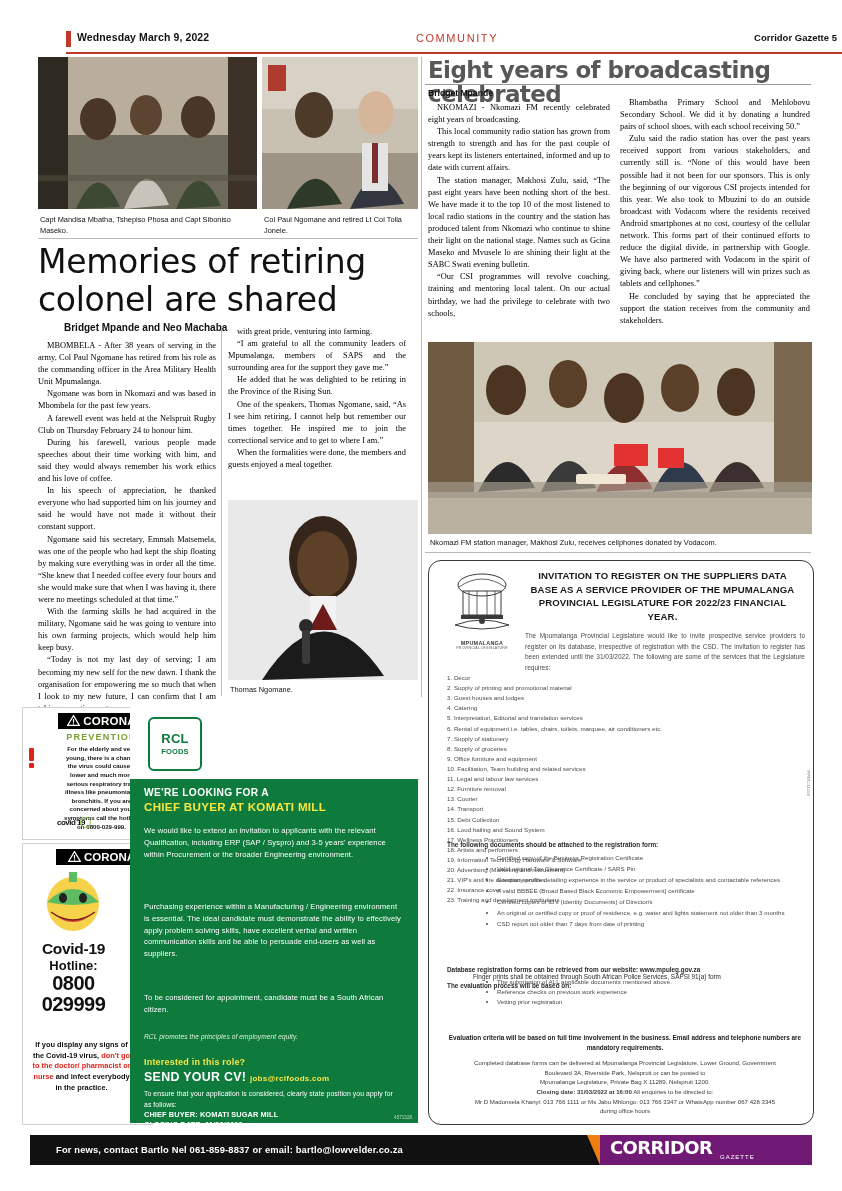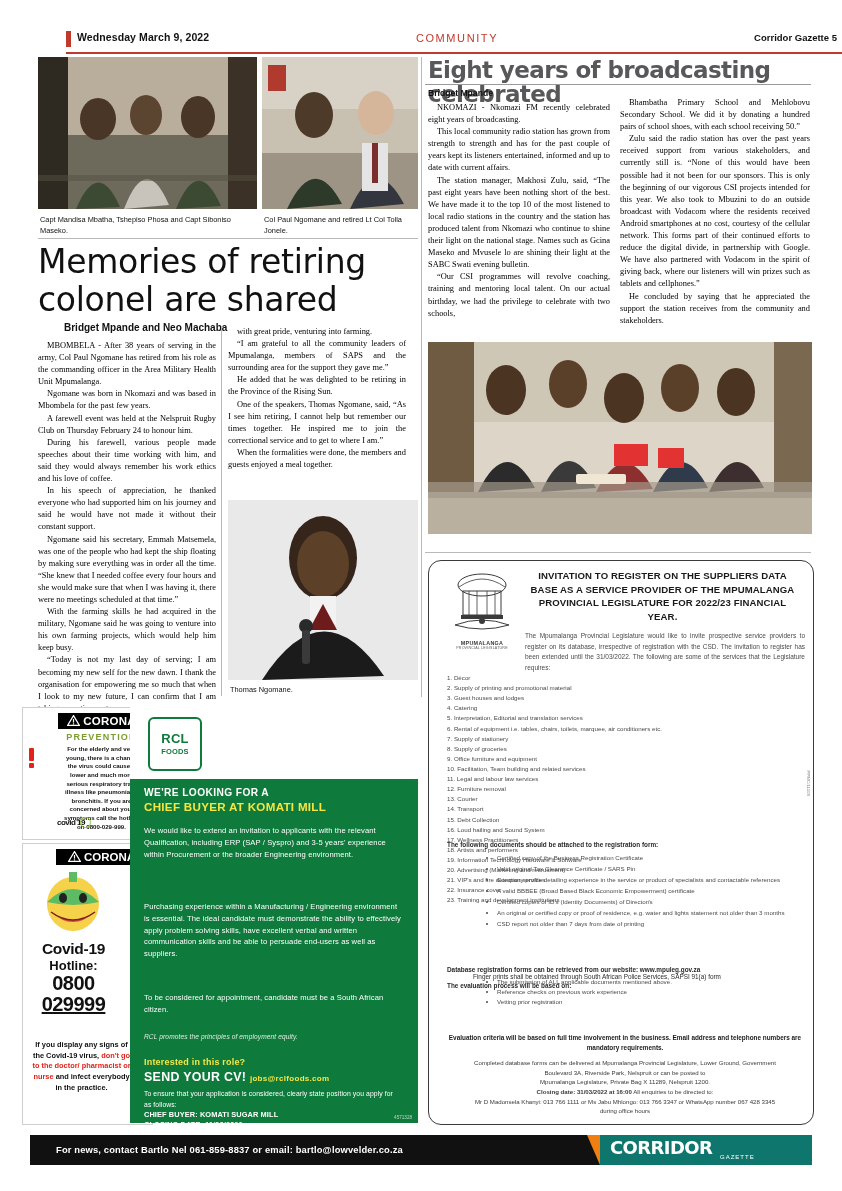--- a/index.html
+++ b/index.html
@@ -302,21 +302,21 @@
     position: absolute;
     left: 30px; bottom: 26px; width: 782px; height: 30px;
     background: #111;
   }
   #footer-text {
     position: absolute; left: 26px; top: 9px;
     color: #fff; font-size: 9.4px; font-weight: bold; letter-spacing: .15px;
   }
   #footer-logo {
     position: absolute; right: 0; top: 0; height: 30px; width: 212px;
-    background: #0f766e;
+    background: #701a75;
   }
   #footer-logo-text {
     position: absolute; left: 10px; top: 2px;
     color: #fff; font-size: 18px; font-weight: bold; letter-spacing: -.6px;
     font-family: "DejaVu Sans", sans-serif;
   }
   #footer-logo-sub {
     position: absolute; left: 120px; top: 19px;
     color: #fff; font-size: 6px; letter-spacing: 1px;
   }
@@ -446,20 +446,21 @@
       <ellipse cx="252" cy="46" rx="19" ry="24" fill="#5a4029"></ellipse>
       <path d="M225 150 q27 -58 55 -4 z" fill="#2f3a4a"></path>
       <ellipse cx="308" cy="50" rx="19" ry="24" fill="#4b3522"></ellipse>
       <path d="M281 150 q27 -58 55 -4 z" fill="#3d2f2f"></path>
       <rect x="186" y="102" width="34" height="22" fill="#e23232"></rect>
       <rect x="230" y="106" width="26" height="20" fill="#e23232"></rect>
       <rect x="0" y="140" width="384" height="16" fill="#a3998a" opacity=".7"></rect>
       <rect x="148" y="132" width="50" height="10" rx="2" fill="#f0e6d4"></rect>
     </svg>
   </div>
+  <div class="caption" style="left:430px; top:537px; width:380px;">Nkomazi FM station manager, Makhosi Zulu, receives cellphones donated by Vodacom.</div>
 
   <div class="hrule" style="left:425px; top:552px; width:386px;"></div>
 
   <div class="corona-box" style="left:22px; top:707px; width:101px; height:131px;">
     <div class="corona-head" style="margin:5px 7px 0 7px; padding:2px 0; font-size:11.5px; letter-spacing:.2px;">
       <span class="warn-glyph">
         <svg width="13" height="11" viewBox="0 0 13 11">
           <path d="M6.5 0.6 L12.4 10.4 L0.6 10.4 Z" fill="none" stroke="#ffffff" stroke-width="1.2"></path>
           <rect x="5.9" y="4" width="1.2" height="3.6" fill="#fff"></rect>
           <rect x="5.9" y="8.3" width="1.2" height="1.2" fill="#fff"></rect>
@@ -503,21 +504,21 @@
         <path d="M10 40 q22 16 44 0 q-22 20 -44 0 z" fill="#d94a3d"></path>
         <path d="M10 40 q22 16 44 0" fill="none" stroke="#7a2020" stroke-width="1.5"></path>
         <rect x="28" y="0" width="8" height="10" fill="#5dbb63"></rect>
       </svg>
     </div>
 
     <div id="covid-hotline-box" style="left:0; top:96px; width:101px;">
       <div id="covid-title">Covid-19</div>
       <div id="covid-hotline-label">Hotline:</div>
       <div id="covid-number">0800</div>
-      <div id="covid-number" style="font-size:20px;font-weight:bold;letter-spacing:-.5px;text-decoration:underline;">029999</div>
+      <div id="covid-number" style="font-size:20px;font-weight:bold;letter-spacing:-.5px;">029999</div>
     </div>
 
     <div id="covid-advice" style="position:absolute; left:0; top:192px; width:101px; text-align:center;">
       <span>If you display any signs of the Covid-19 virus,</span>
       <span class="red">don't go to the doctor/ pharmacist or nurse</span>
       <span>and infect everybody in the practice.</span>
     </div>
   </div>
 
   <div id="rcl-ad" style="left:130px; top:707px; width:288px; height:416px;">

